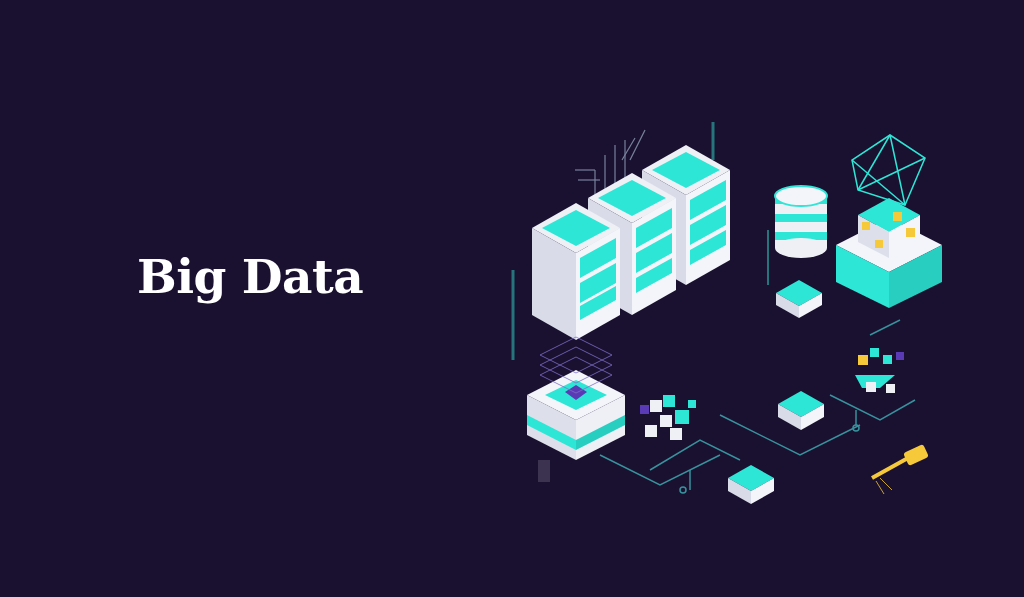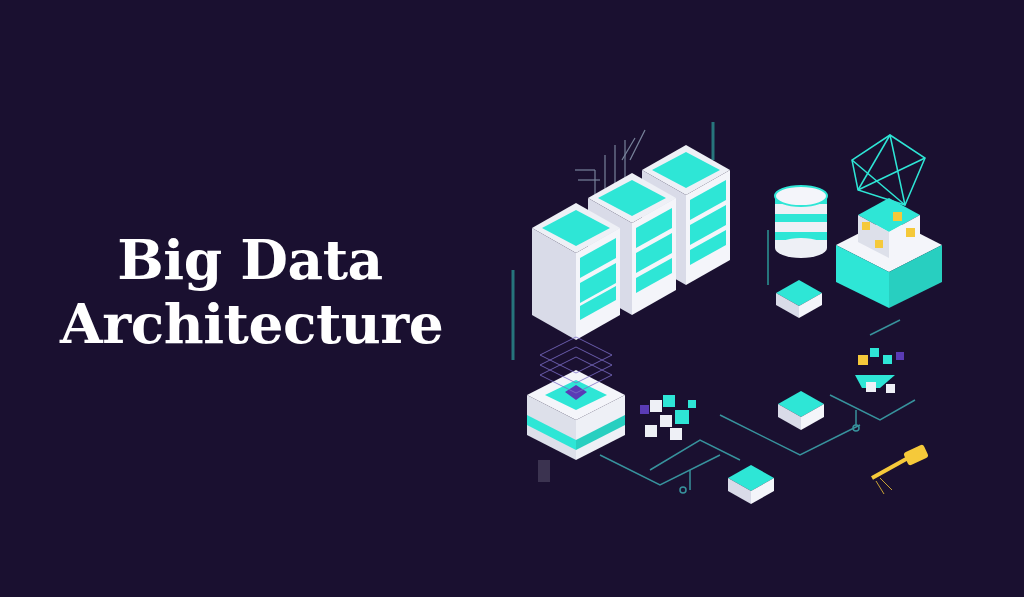--- a/index.html
+++ b/index.html
@@ -1,26 +1,25 @@
 <!DOCTYPE html>
 <html><head>
 <meta charset="utf-8">
 <style>
   html, body { margin:0; padding:0; }
   body { width:1024px; height:597px; background:#1a1030; overflow:hidden; position:relative; font-family:"DejaVu Serif", serif; }
-  .title { position:absolute; left:60px; top:228px; width:380px; text-align:center; color:#ffffff; font-family:"DejaVu Serif", serif; font-weight:bold; font-size:55px; line-height:64px; letter-spacing:-0.5px; }
+  .title { position:absolute; left:60px; top:245px; width:380px; text-align:center; color:#ffffff; font-family:"DejaVu Serif", serif; font-weight:bold; font-size:47px; line-height:64px; letter-spacing:-0.5px; }
   .title span { display:block; }
   svg.art { position:absolute; left:0; top:0; }
 </style>
 </head>
 <body>
 
 <div class="title">
   <span>Big Data</span>
-  <span>Architecture</span>
 </div>
 
 <svg class="art" width="1024" height="597" viewBox="0 0 1024 597">
 
   <g stroke="#3fb3b8" stroke-width="1.5" fill="none" opacity="0.8">
     <polyline points="600,455 660,485 720,455"></polyline>
     <polyline points="650,470 700,440 740,460"></polyline>
     <polyline points="720,415 800,455 860,425"></polyline>
     <polyline points="830,395 880,420 915,400"></polyline>
     <line x1="856" y1="410" x2="856" y2="425"></line>

